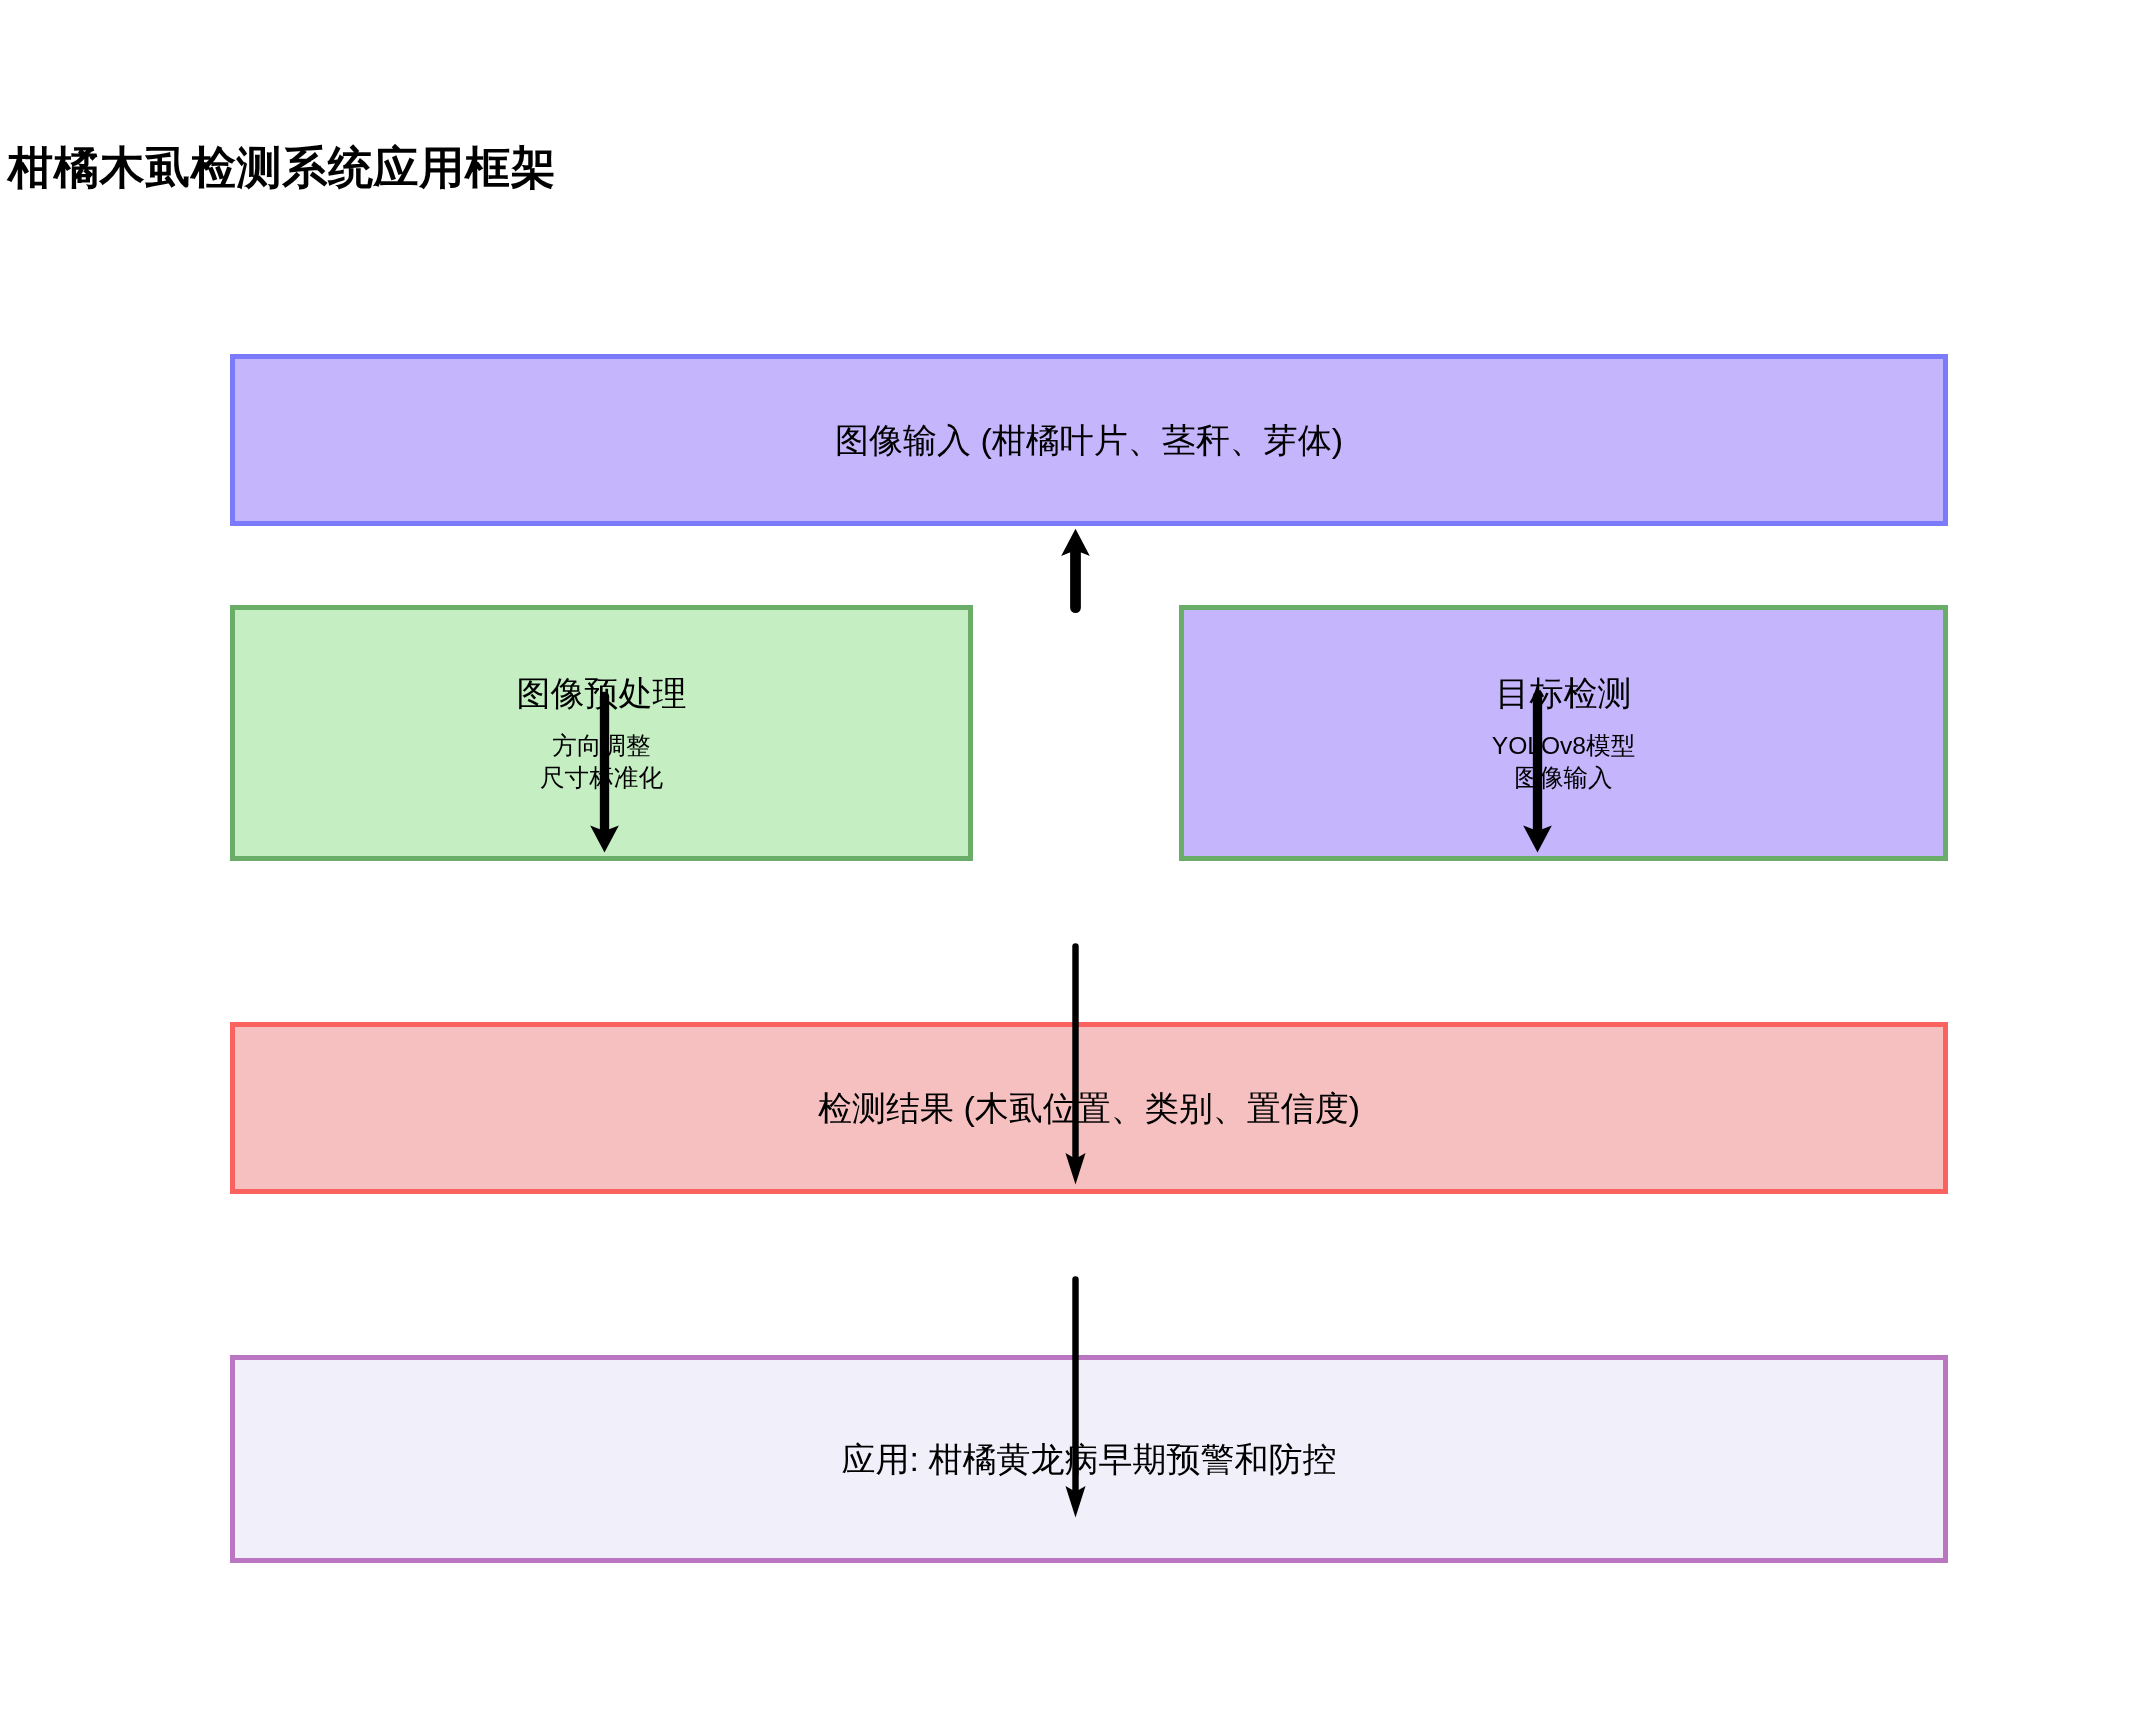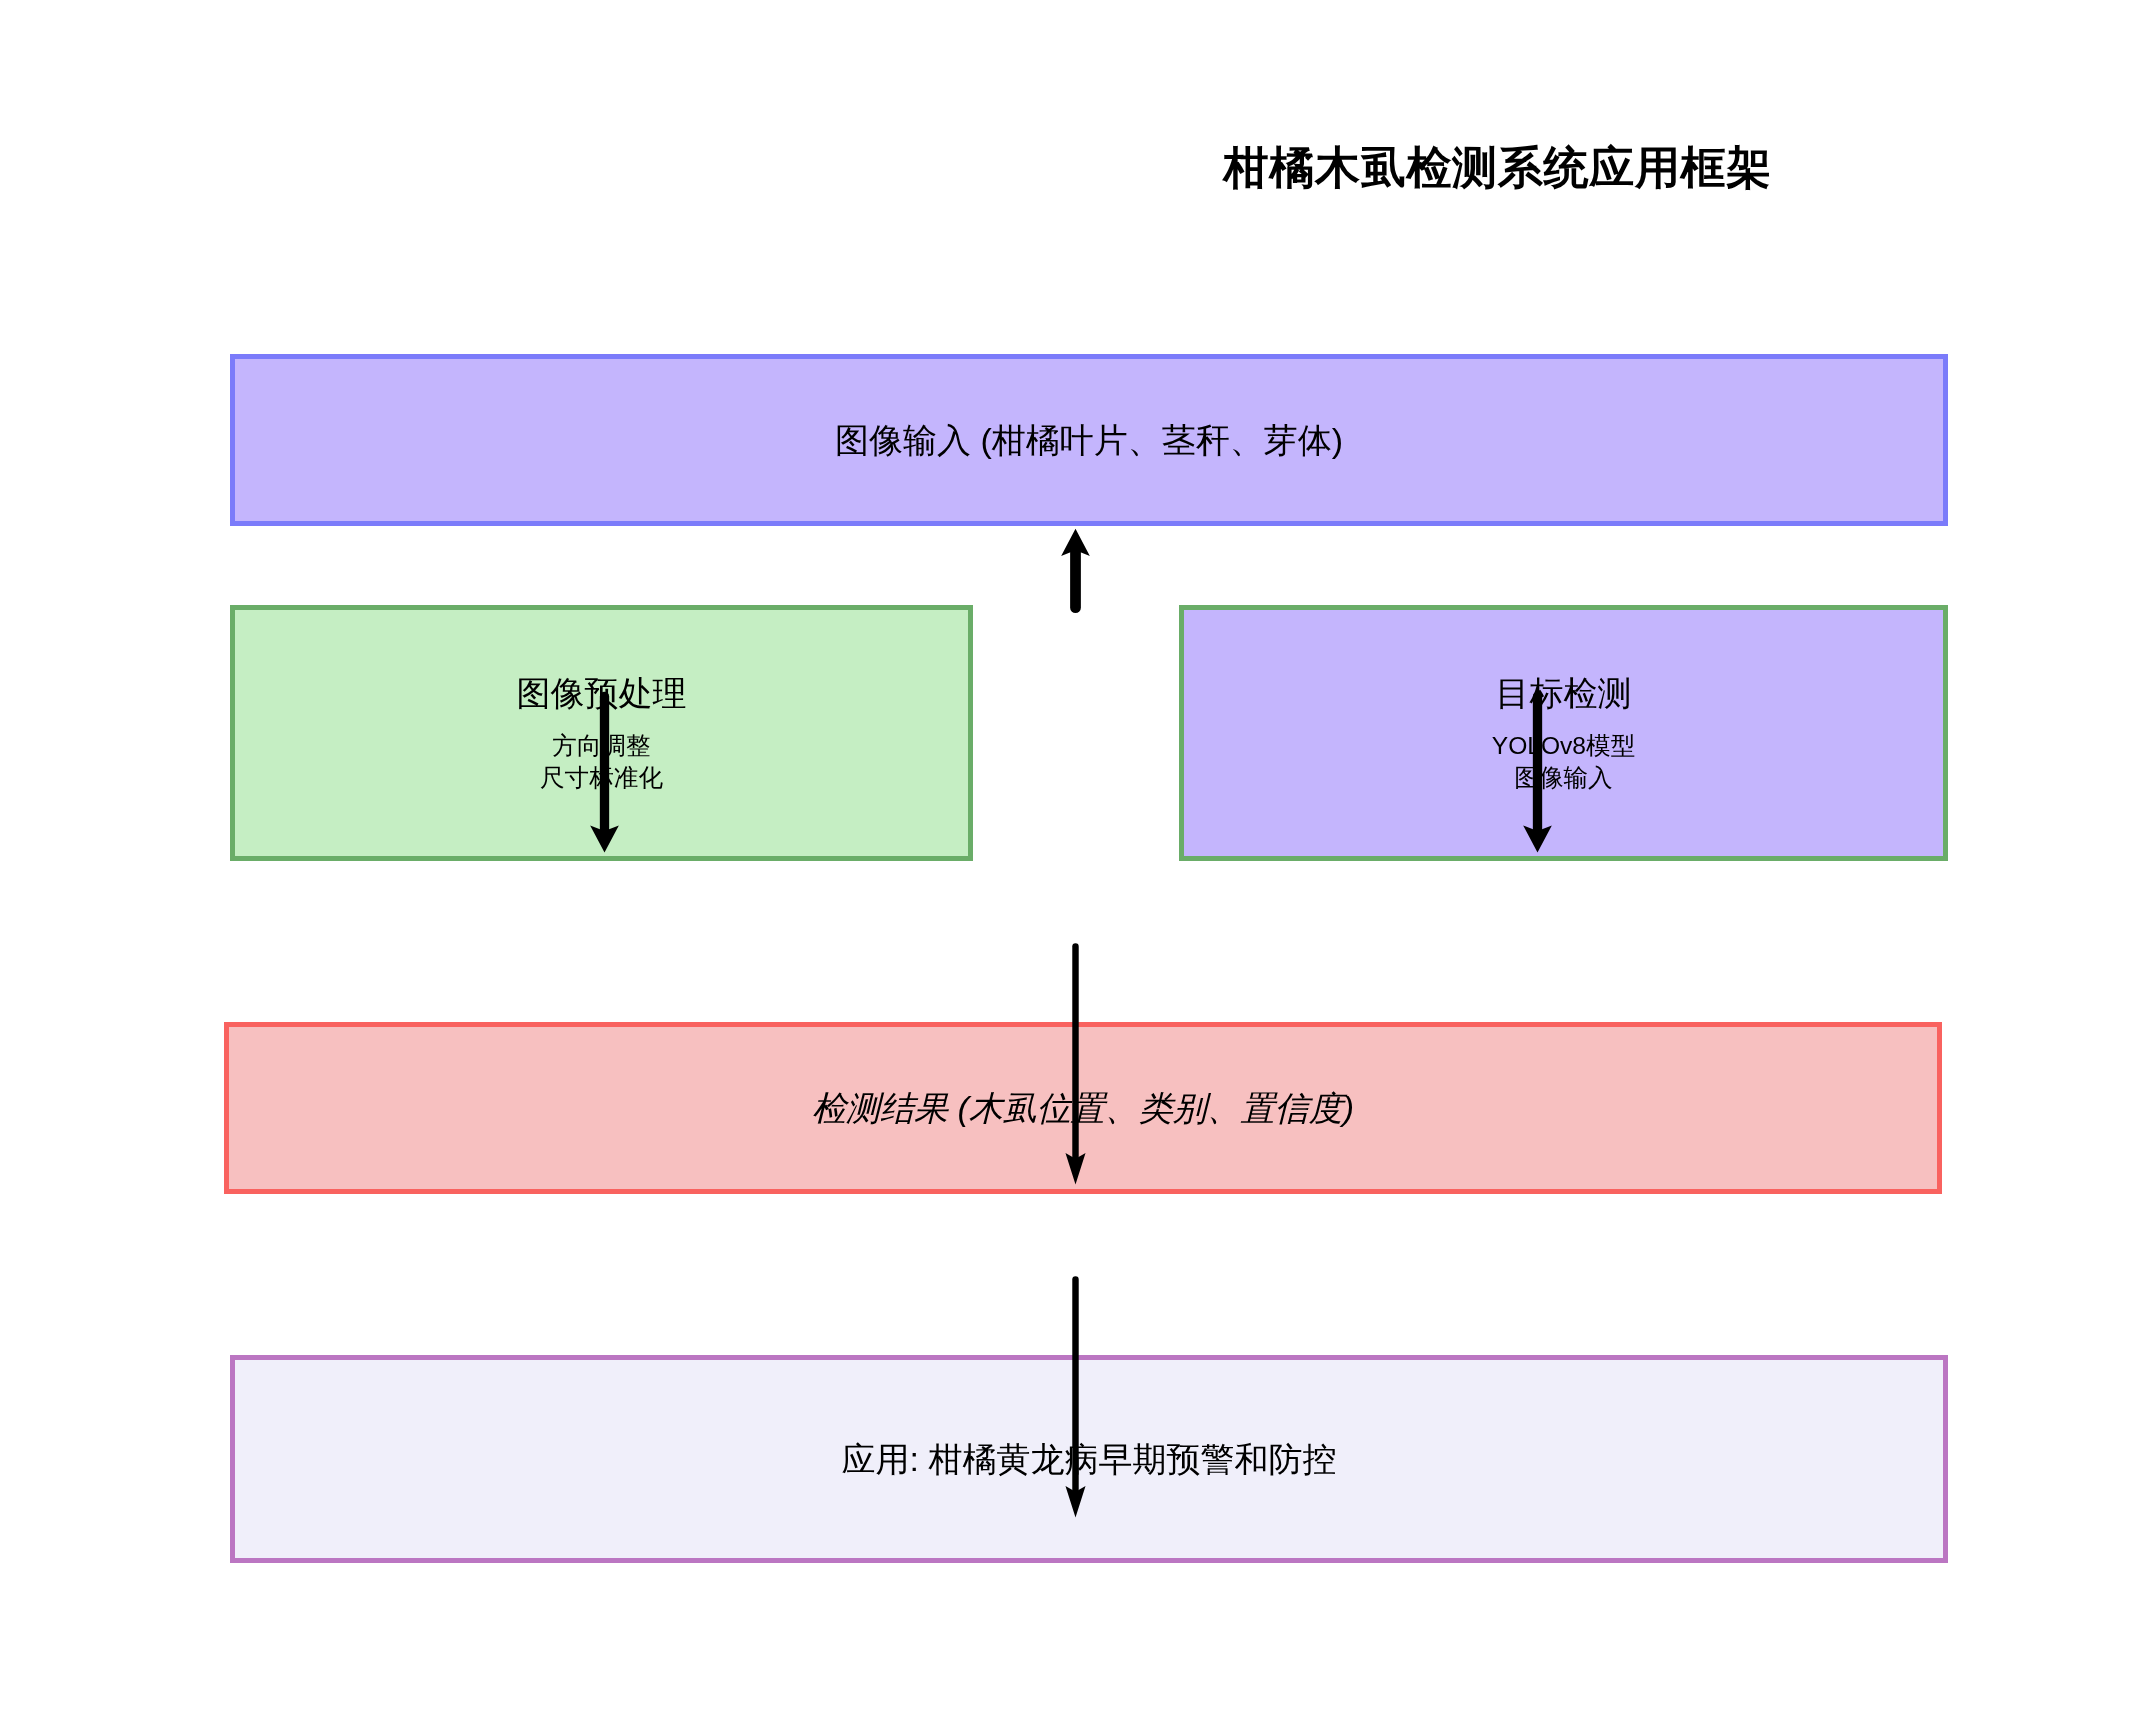--- a/index.html
+++ b/index.html
@@ -21,26 +21,27 @@
     top: 0;
     width: 2151px;
     height: 1716px;
   }
 
   .title {
     position: absolute;
     left: 0;
     top: 138px;
     width: 1772px;
-    text-align: right;
+    text-align: left;
     font-size: 45px;
     font-weight: bold;
     color: #000000;
     letter-spacing: 0.7px;
     white-space: nowrap;
+    padding-left: 8px;
   }
 
   .node {
     position: absolute;
     box-sizing: border-box;
     display: flex;
     flex-direction: column;
     align-items: center;
     justify-content: center;
     text-align: center;
@@ -72,25 +73,24 @@
     background: #c5eec3;
     border: 5px solid #6aad68;
   }
   #box-detect {
     left: 1179px; top: 605px;
     width: 769px; height: 256px;
     background: #c4b5fd;
     border: 5px solid #6aad68;
   }
   #box-result {
-    left: 224px;  top: 1022px;
+    left: 230px;  top: 1022px;
     width: 1718px; height: 172px;
     background: #f7c0c0;
     border: 5px solid #f9625f;
-    font-style: italic;
   }
   #box-application {
     left: 230px;  top: 1355px;
     width: 1718px; height: 208px;
     background: #f0effa;
     border: 5px solid #bb76c2;
   }
 
   
   .arrow { position: absolute; }

